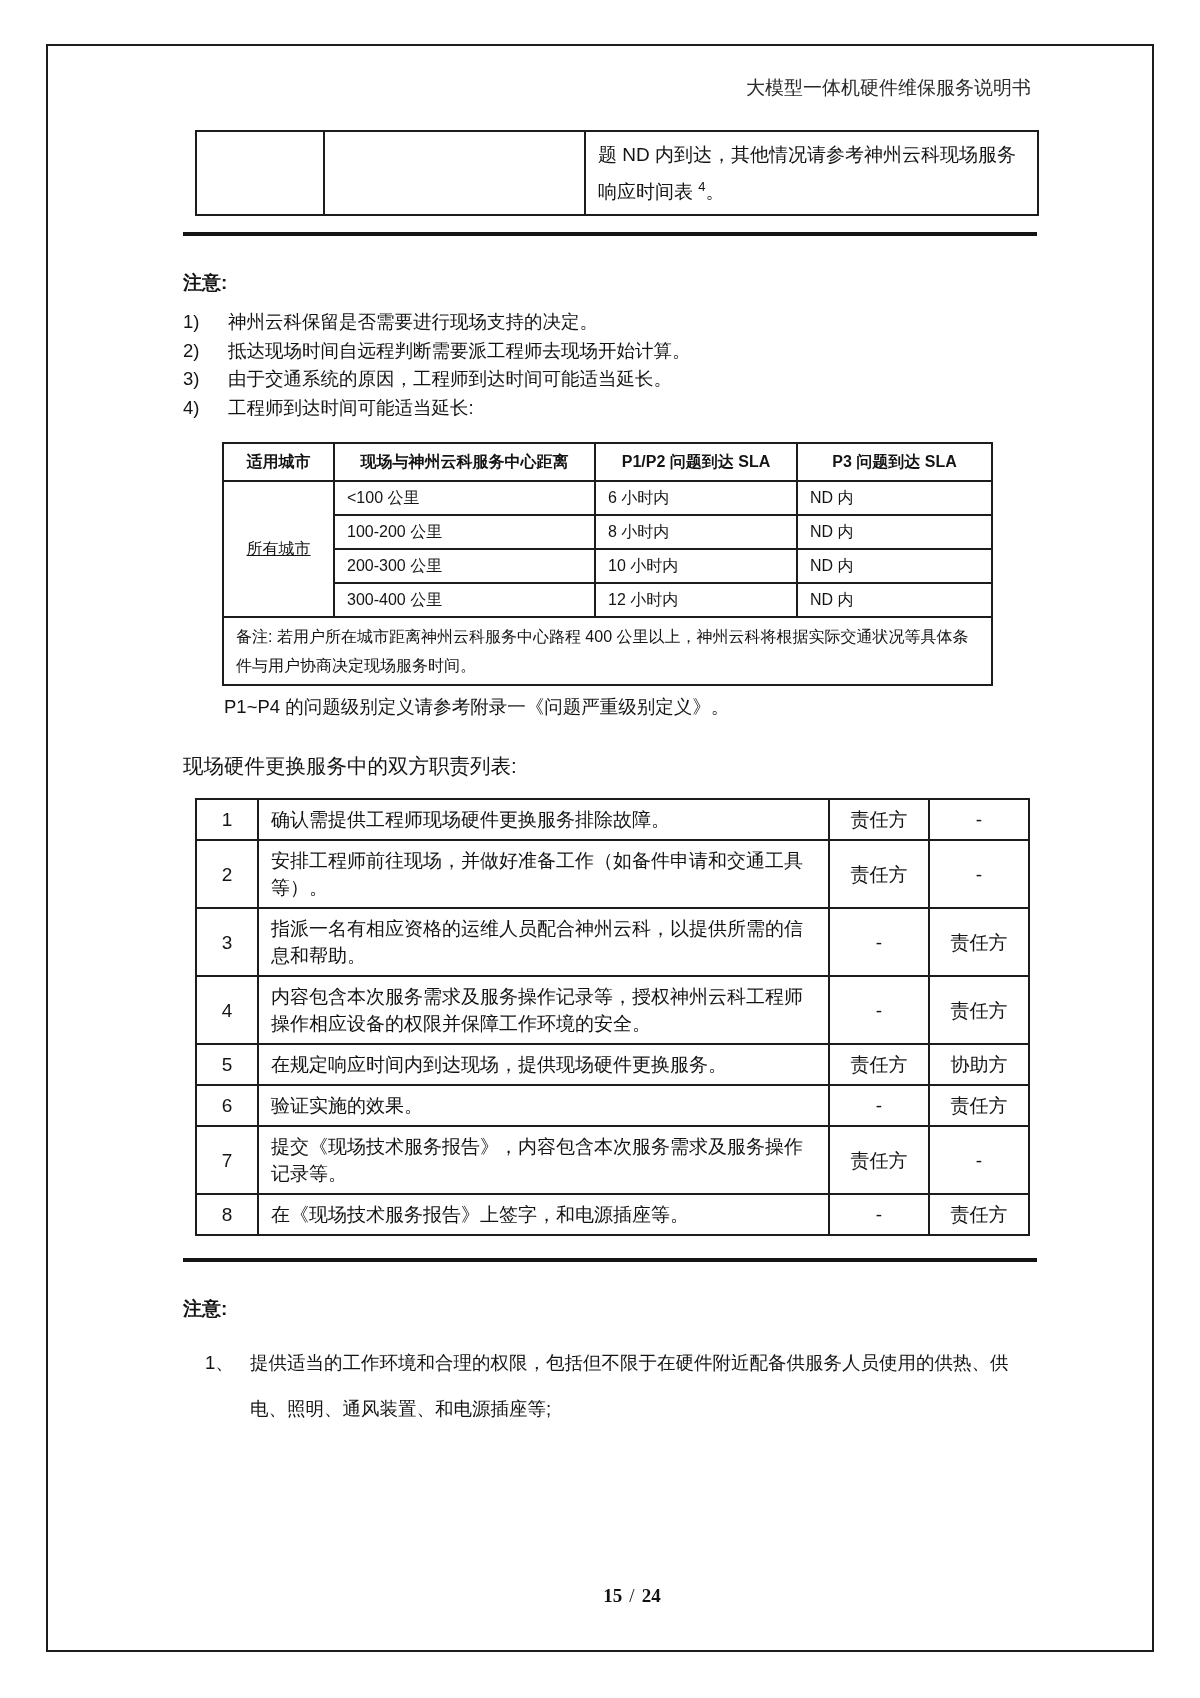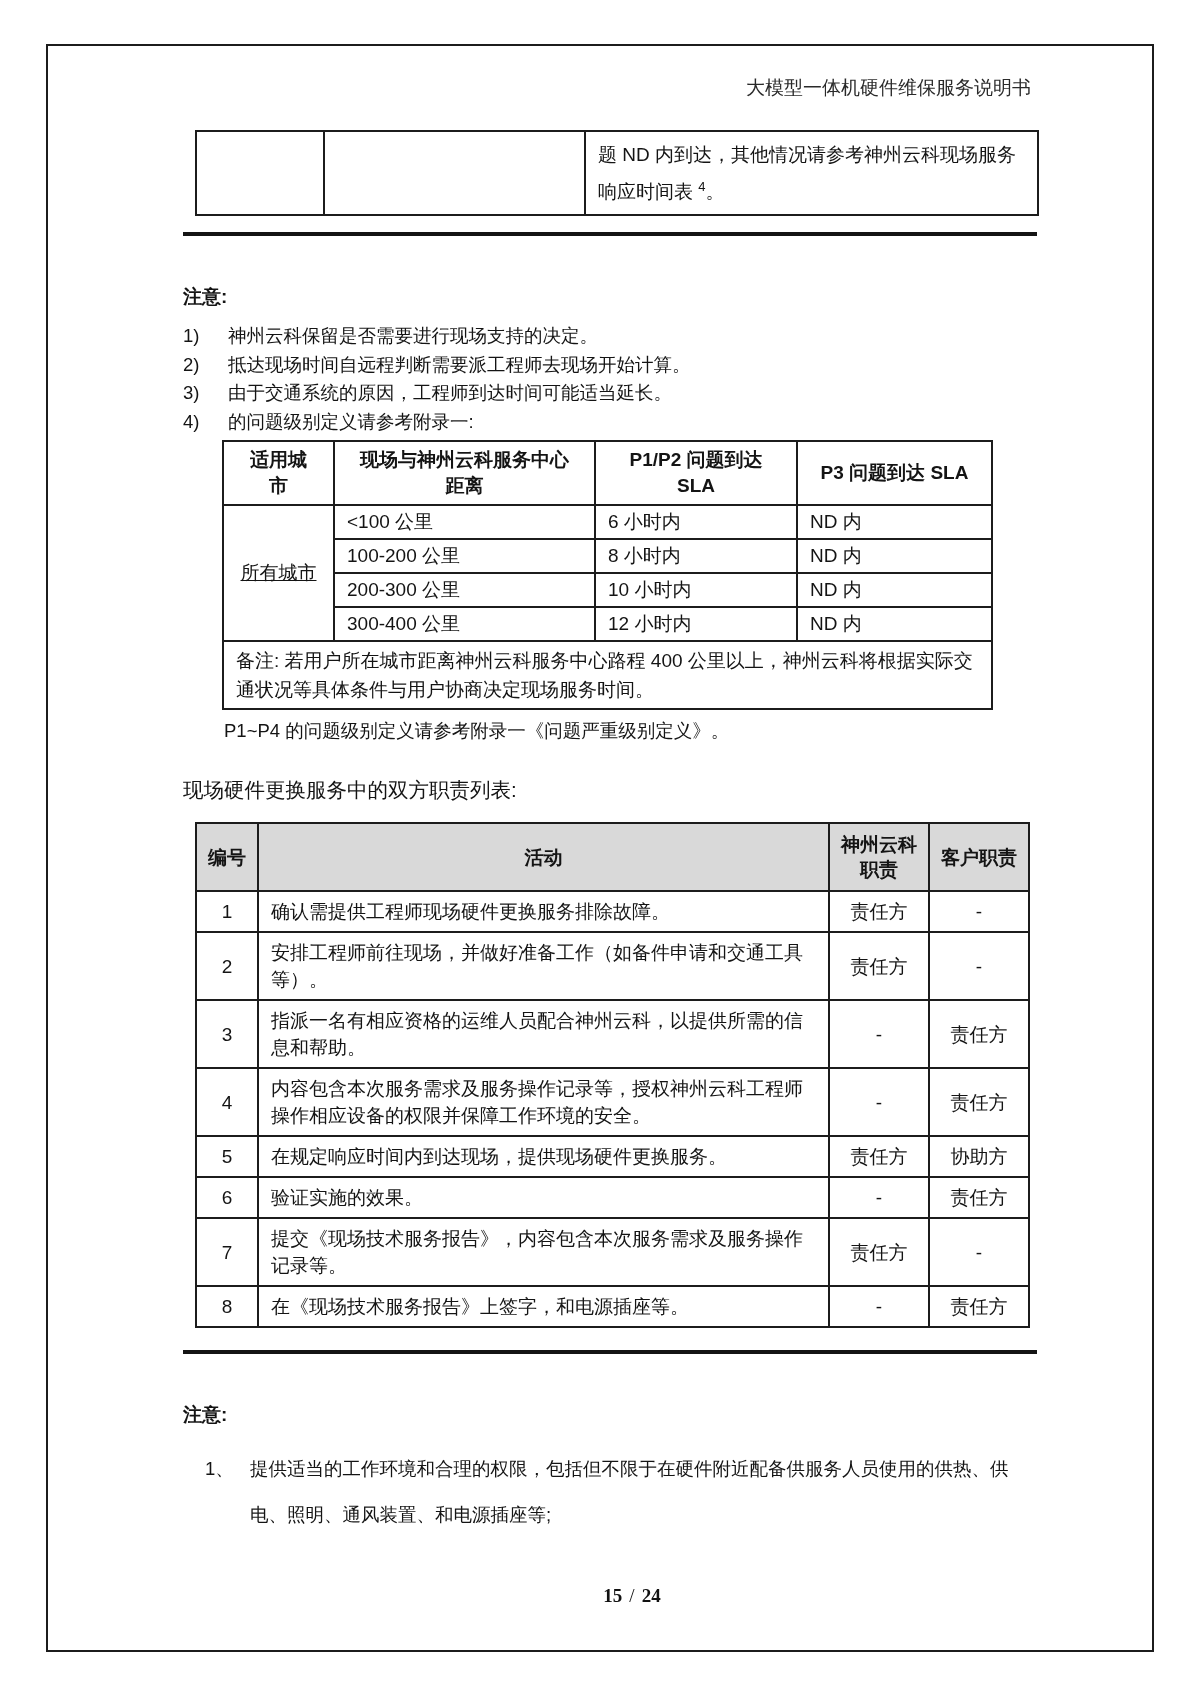--- a/index.html
+++ b/index.html
@@ -21,26 +21,26 @@
 
   table { border-collapse:collapse; table-layout:fixed; }
   .top-table { margin:30px 0 0 12px; width:842px; }
   .top-table td {
     border:2px solid #1c1c1c; vertical-align:top;
     padding:4px 12px; font-size:19px; line-height:37px;
   }
 
   .rule { margin-top:16px; height:4px; background:#141414; width:854px; }
 
-  .note-label { margin-top:48px; font-weight:bold; font-size:19px; line-height:26px; }
+  .note-label { margin-top:34px; font-weight:bold; font-size:19px; line-height:26px; }
   .note-list { margin-top:12px; }
   .note-item { display:flex; font-size:18.5px; line-height:28.5px; }
   .note-item .num { width:45px; flex:0 0 45px; }
 
-  .sla-table { margin:4px 0 0 39px; width:769px; font-size:19px; }
+  .sla-table { margin:20px 0 0 39px; width:769px; font-size:16px; }
   .sla-table th, .sla-table td { border:2px solid #1c1c1c; }
   .sla-table th { font-weight:bold; padding:5px 17px; line-height:26px; text-align:center; }
   .sla-table td { padding:3px 12px; line-height:26px; text-align:left; vertical-align:middle; }
   .sla-table td.city { text-align:center;text-decoration:underline; }
   .sla-table td.remark { line-height:29px; padding:4px 12px; }
 
   .p1p4 { margin:8px 0 0 41px; font-size:18.5px; line-height:26px; }
 
   .section-title { margin-top:32px; font-size:20.5px; line-height:28px; }
 
@@ -99,21 +99,21 @@
     <div class="note-item">
       <span class="num">2)</span>
       <span class="txt">抵达现场时间自远程判断需要派工程师去现场开始计算。</span>
     </div>
     <div class="note-item">
       <span class="num">3)</span>
       <span class="txt">由于交通系统的原因，工程师到达时间可能适当延长。</span>
     </div>
     <div class="note-item">
       <span class="num">4)</span>
-      <span class="txt">的问题级别定义请参考附录一:</span>
+      <span class="txt">工程师到达时间可能适当延长:</span>
     </div>
   </div>
 
   <table class="sla-table">
     <colgroup>
         <col style="width:111px">
         <col style="width:261px">
         <col style="width:202px">
         <col style="width:195px">
       </colgroup>
@@ -156,26 +156,20 @@
   <div class="section-title">现场硬件更换服务中的双方职责列表:</div>
 
   <table class="resp-table">
     <colgroup>
         <col style="width:62px">
         <col style="width:571px">
         <col style="width:100px">
         <col style="width:100px">
       </colgroup>
     <tbody>
-        <tr>
-      <th>编号</th>
-      <th>活动</th>
-      <th>神州云科职责</th>
-      <th>客户职责</th>
-    </tr>
     <tr>
       <td class="c-no">1</td>
       <td>确认需提供工程师现场硬件更换服务排除故障。</td>
       <td class="c-role">责任方</td>
       <td class="c-role">-</td>
     </tr>
     <tr>
       <td class="c-no">2</td>
       <td>安排工程师前往现场，并做好准备工作（如备件申请和交通工具等）。</td>
       <td class="c-role">责任方</td>

